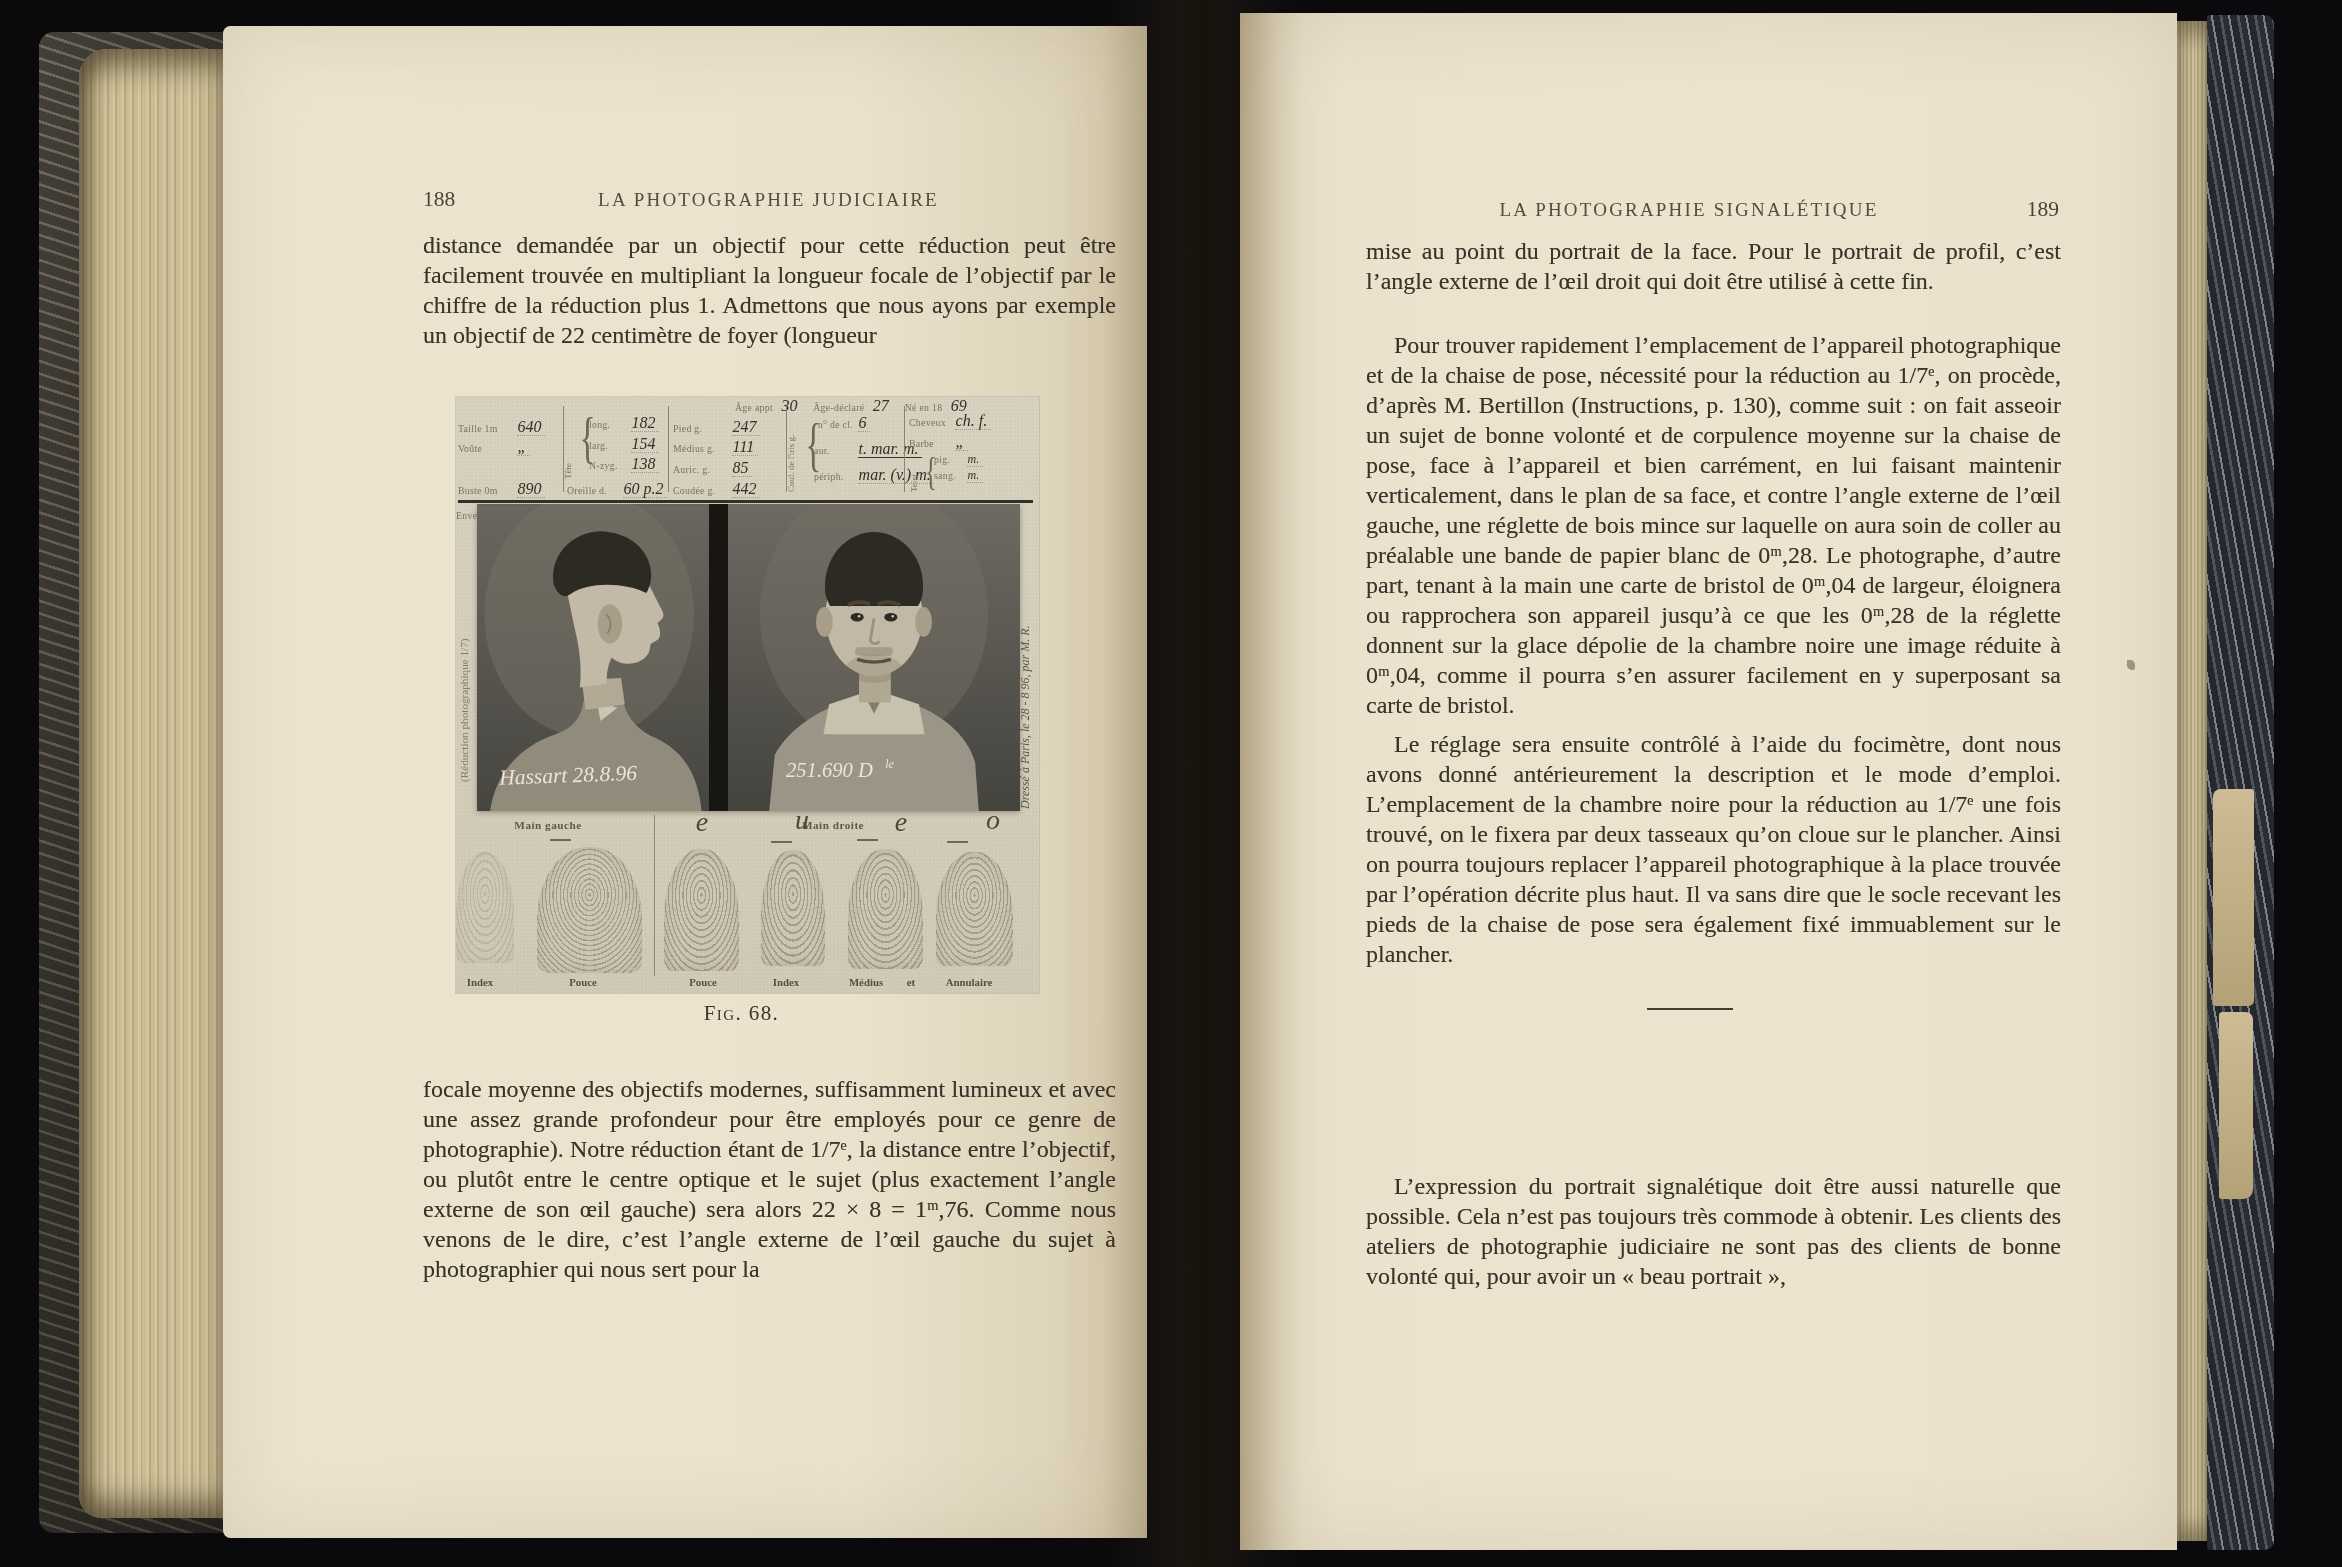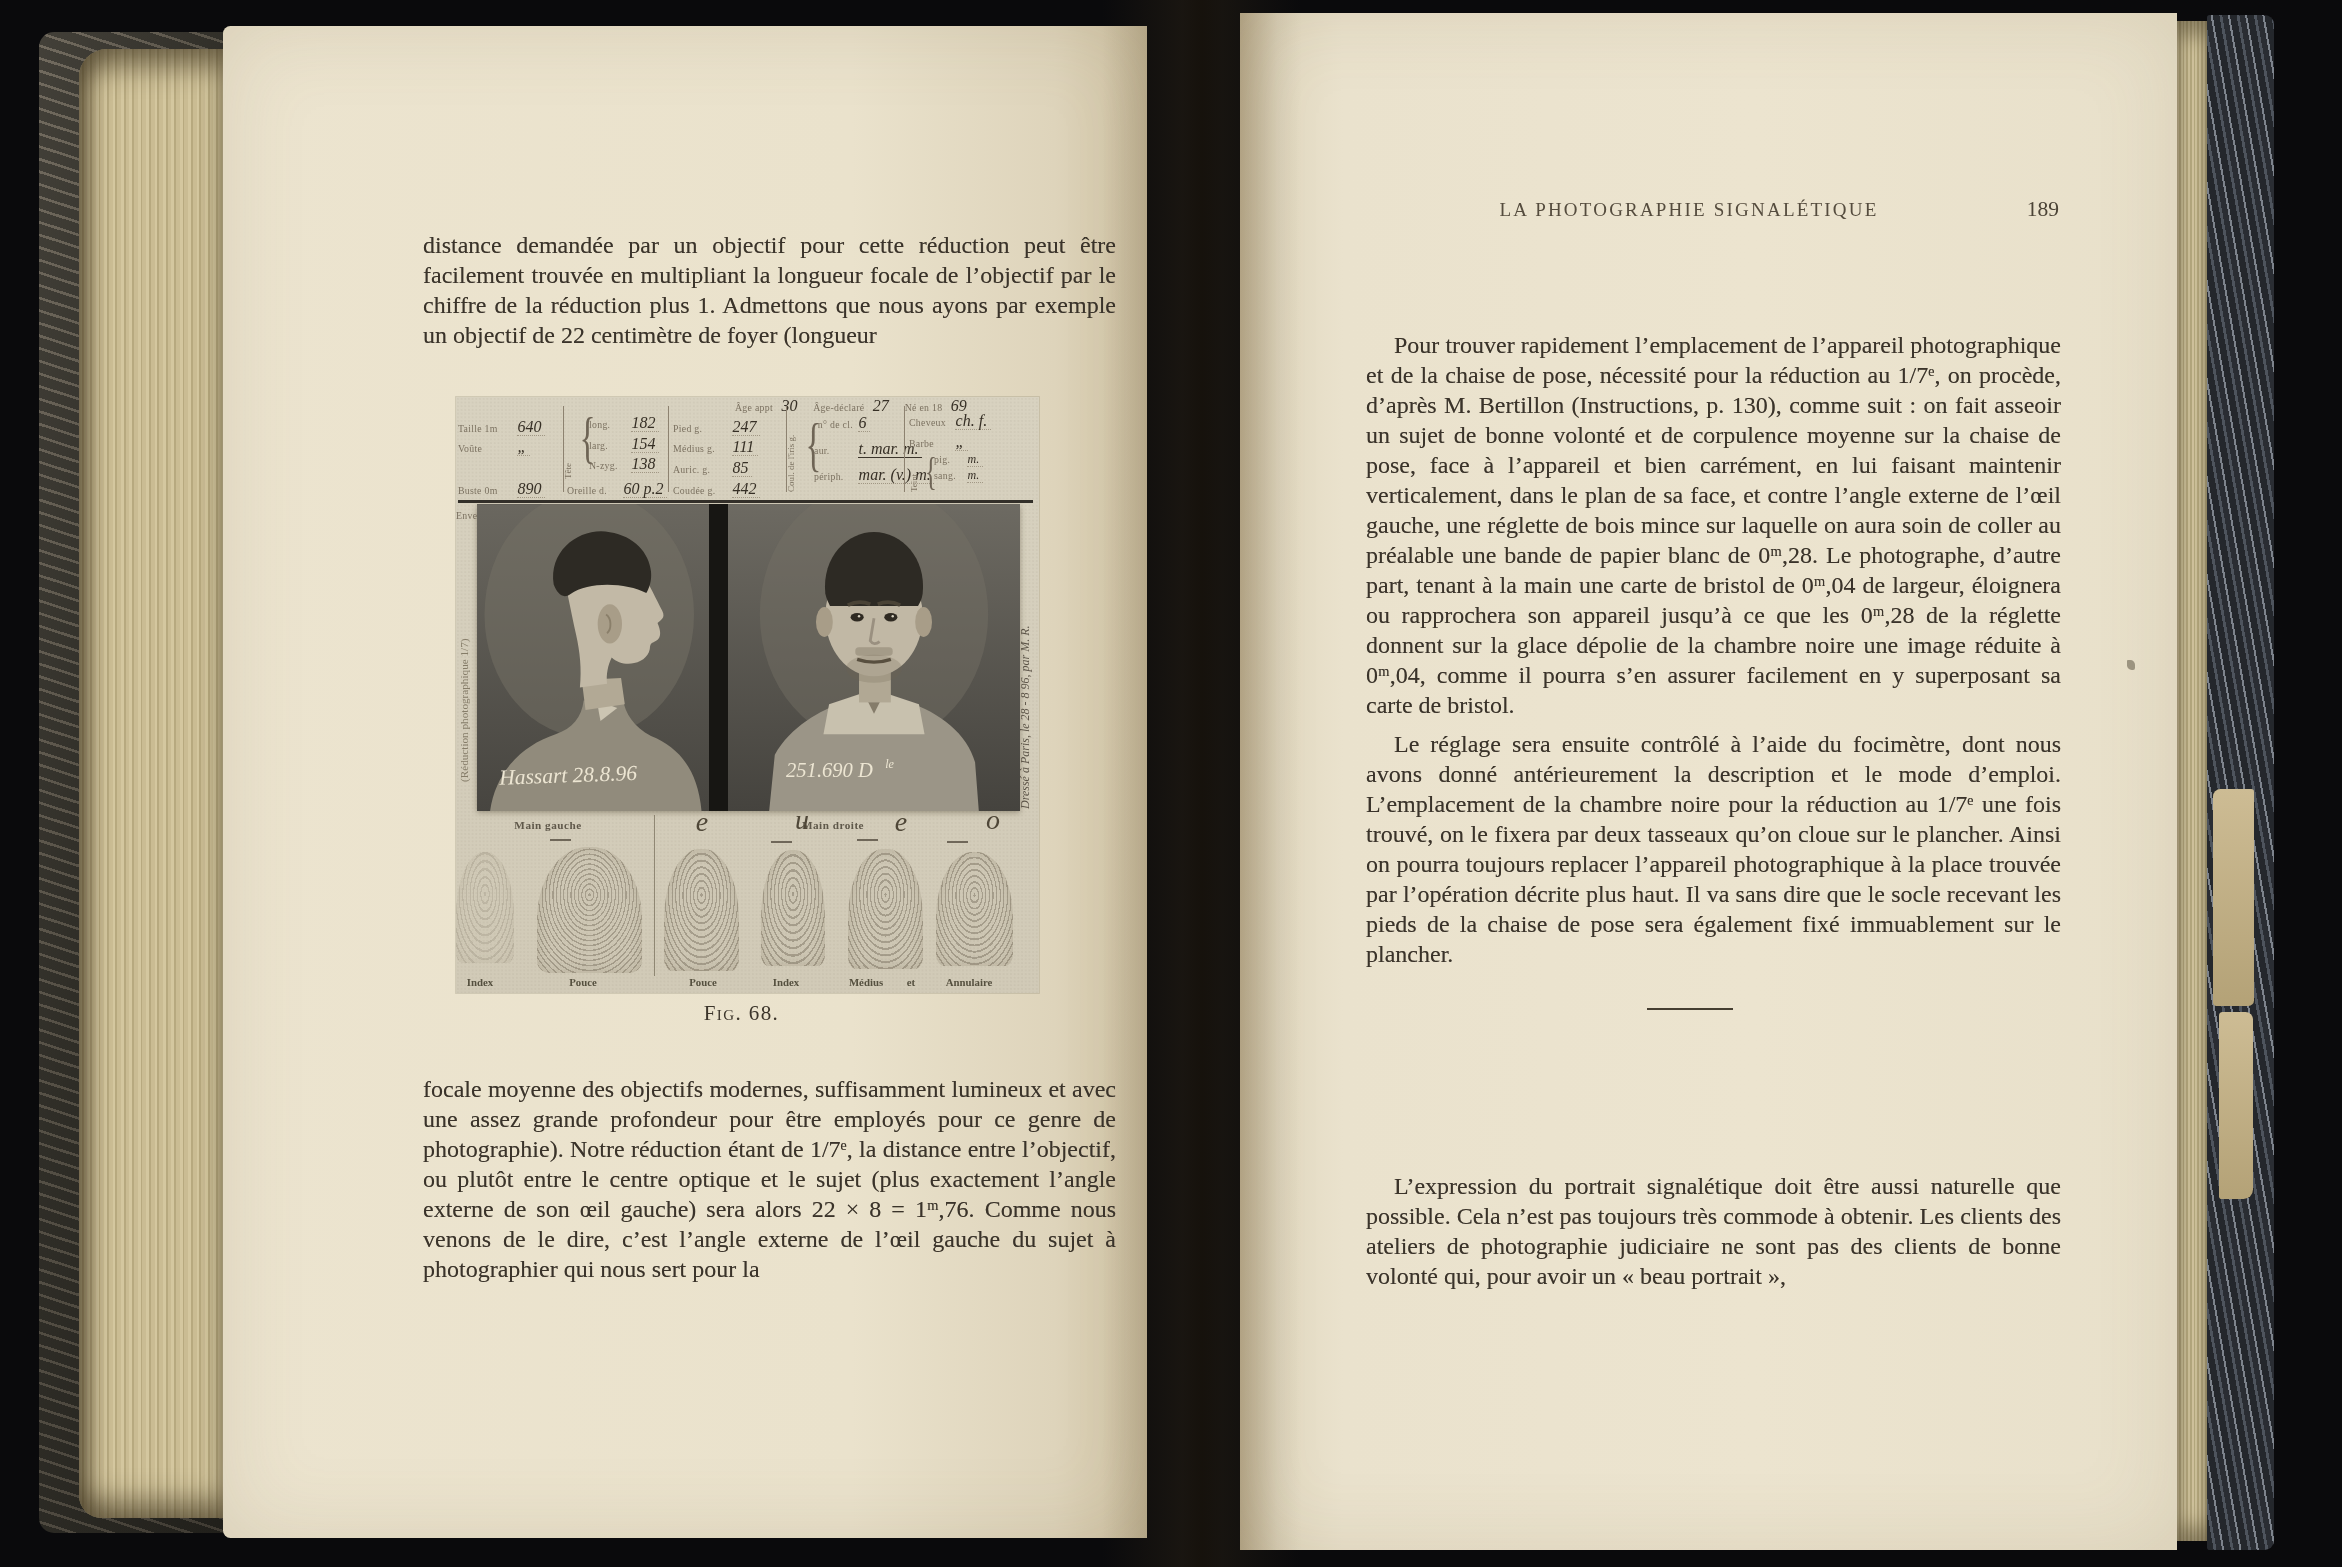--- a/index.html
+++ b/index.html
@@ -95,20 +95,24 @@
   <div class="pagestack-left"></div>
   <div class="page page-left"></div>
   <div class="page page-right"></div>
   <div class="pageedge-right"></div>
   <div class="cover-right"></div>
   <div class="tear tear-a"></div>
   <div class="tear tear-b"></div>
   <div class="gutter"></div>
   <div class="speck"></div>
 
+  <div class="runhead" style="left:423px;top:189px;width:691px;">
+    <span class="num" style="left:0;">188</span>
+    <span class="title">LA PHOTOGRAPHIE JUDICIAIRE</span>
+  </div>
 
   <p class="body" style="left:423px;top:230px;width:693px;">distance demandée par un objectif pour cette réduction peut être facilement trouvée en multipliant la longueur focale de l’objectif par le chiffre de la réduction plus 1. Admettons que nous ayons par exemple un objectif de 22 centimètre de foyer (longueur</p>
 
   <div class="figure">
     <span class="vtext fig-mleft">(Réduction photographique 1/7)</span>
     <span class="vtext fig-mright">Dressé à Paris, le 28 - 8 96, par M. R.</span>
 
     <div class="fcard">
       <div class="age-row">
         <span class="clabel">Âge appt</span><span class="cval">30</span>
@@ -243,20 +247,21 @@
 
   <div class="fig-caption" style="left:423px;top:1001px;width:637px;">Fig. 68.</div>
 
   <p class="body" style="left:423px;top:1074px;width:693px;">focale moyenne des objectifs modernes, suffisamment lumineux et avec une assez grande profondeur pour être employés pour ce genre de photographie). Notre réduction étant de 1/7ᵉ, la distance entre l’objectif, ou plutôt entre le centre optique et le sujet (plus exactement l’angle externe de son œil gauche) sera alors 22 × 8 = 1ᵐ,76. Comme nous venons de le dire, c’est l’angle externe de l’œil gauche du sujet à photographier qui nous sert pour la</p>
 
   <div class="runhead" style="left:1366px;top:199px;width:693px;">
     <span class="num" style="right:0;">189</span>
     <span class="title" style="width:646px;">LA PHOTOGRAPHIE SIGNALÉTIQUE</span>
   </div>
 
+  <p class="body" style="left:1366px;top:236px;width:695px;">mise au point du portrait de la face. Pour le portrait de profil, c’est l’angle externe de l’œil droit qui doit être utilisé à cette fin.</p>
   <p class="body indent" style="left:1366px;top:330px;width:695px;">Pour trouver rapidement l’emplacement de l’appareil photographique et de la chaise de pose, nécessité pour la réduction au 1/7ᵉ, on procède, d’après M. Bertillon (Instructions, p. 130), comme suit : on fait asseoir un sujet de bonne volonté et de corpulence moyenne sur la chaise de pose, face à l’appareil et bien carrément, en lui faisant maintenir verticalement, dans le plan de sa face, et contre l’angle externe de l’œil gauche, une réglette de bois mince sur laquelle on aura soin de coller au préalable une bande de papier blanc de 0ᵐ,28. Le photographe, d’autre part, tenant à la main une carte de bristol de 0ᵐ,04 de largeur, éloignera ou rapprochera son appareil jusqu’à ce que les 0ᵐ,28 de la réglette donnent sur la glace dépolie de la chambre noire une image réduite à 0ᵐ,04, comme il pourra s’en assurer facilement en y superposant sa carte de bristol.</p>
   <p class="body indent" style="left:1366px;top:729px;width:695px;">Le réglage sera ensuite contrôlé à l’aide du focimètre, dont nous avons donné antérieurement la description et le mode d’emploi. L’emplacement de la chambre noire pour la réduction au 1/7ᵉ une fois trouvé, on le fixera par deux tasseaux qu’on cloue sur le plancher. Ainsi on pourra toujours replacer l’appareil photographique à la place trouvée par l’opération décrite plus haut. Il va sans dire que le socle recevant les pieds de la chaise de pose sera également fixé immuablement sur le plancher.</p>
 
   <div class="rule-divider" style="left:1647px;top:1008px;width:86px;"></div>
 
 
   <p class="body indent" style="left:1366px;top:1171px;width:695px;">L’expression du portrait signalétique doit être aussi naturelle que possible. Cela n’est pas toujours très commode à obtenir. Les clients des ateliers de photographie judiciaire ne sont pas des clients de bonne volonté qui, pour avoir un « beau portrait »,</p>
 
 </div>
 

